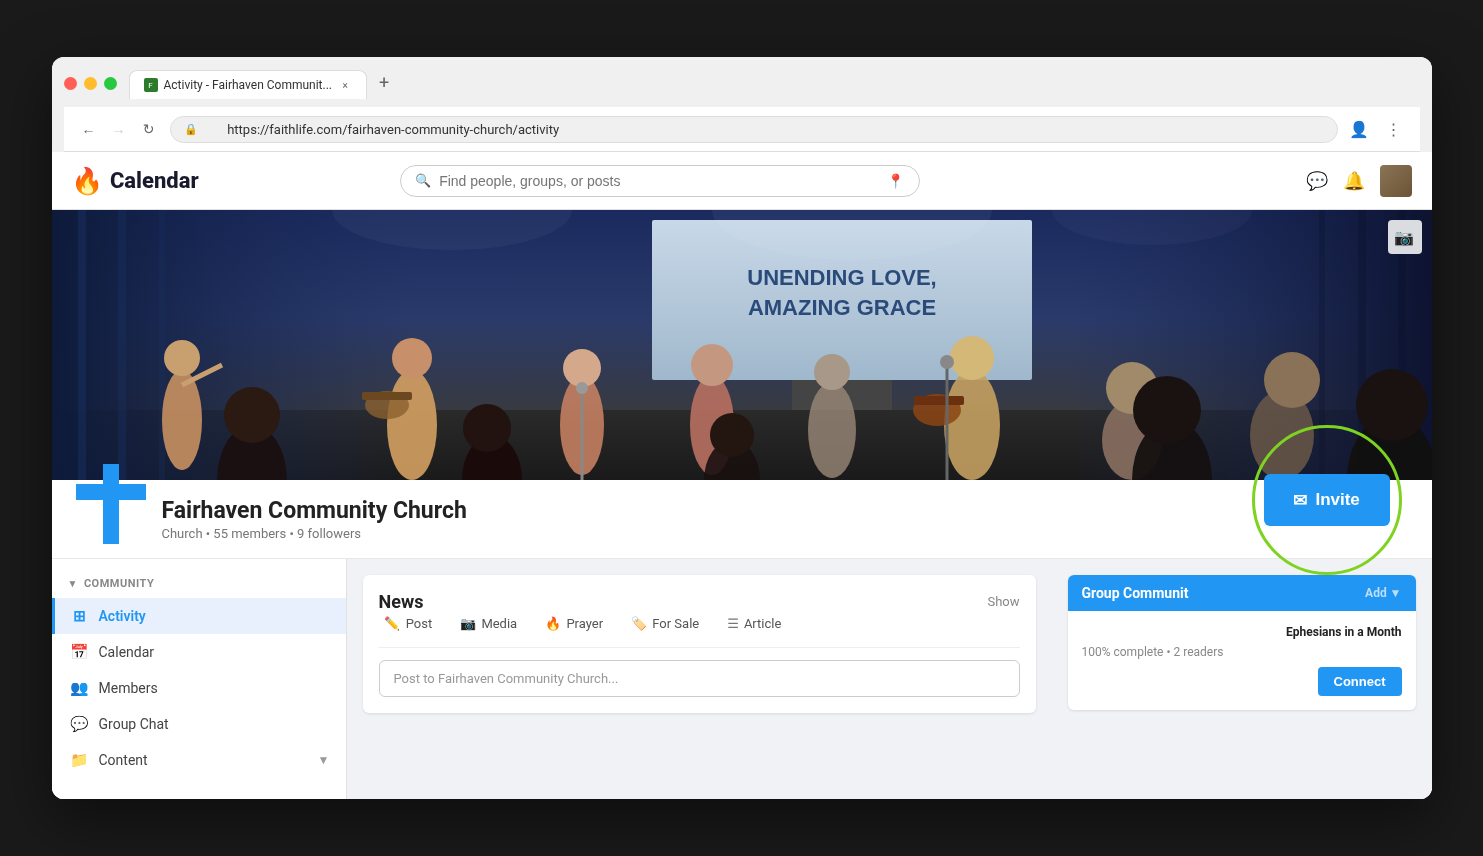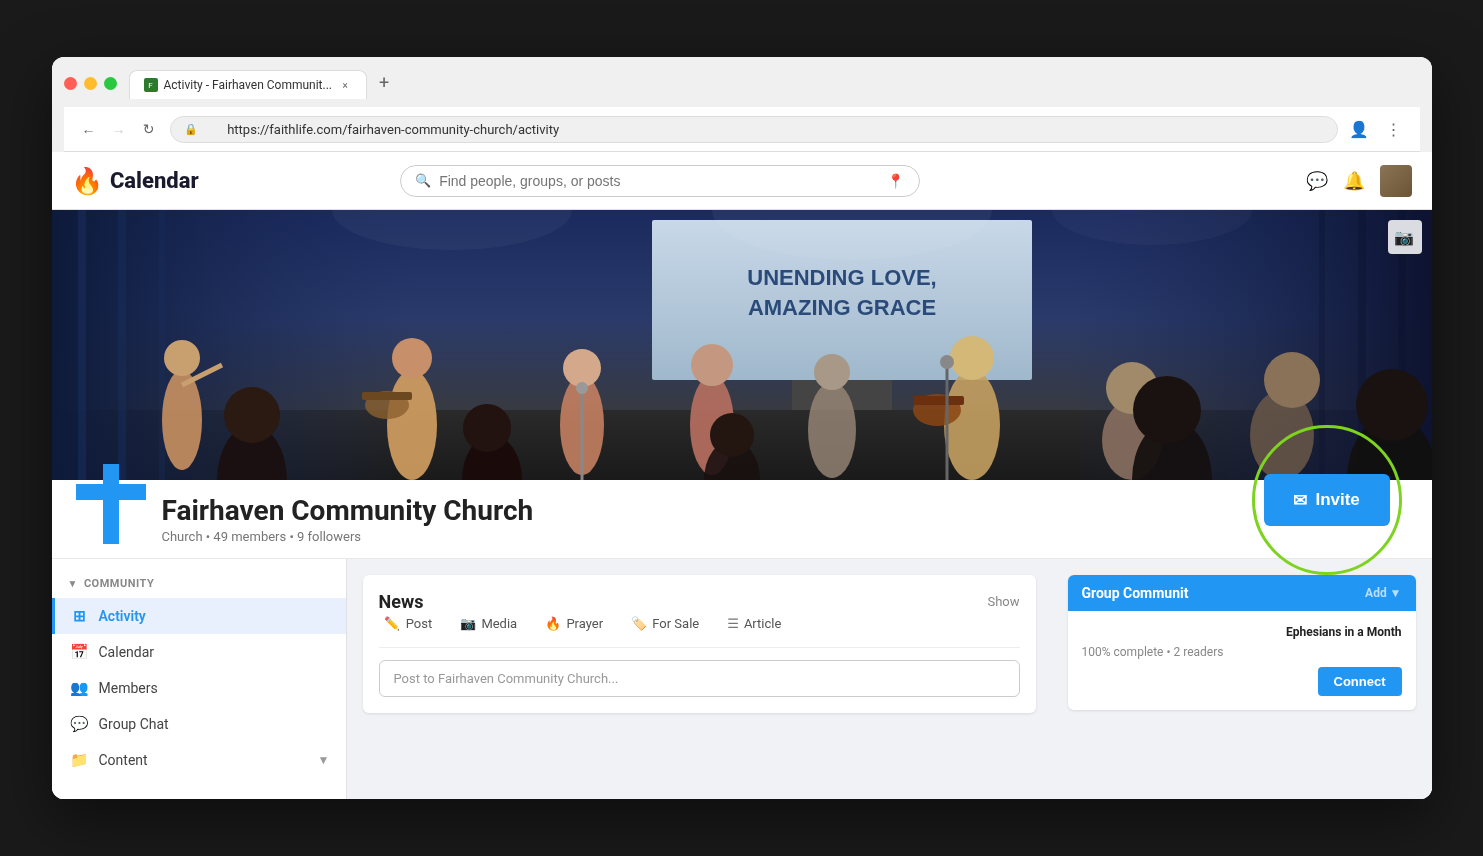--- a/index.html
+++ b/index.html
@@ -268,21 +268,21 @@
       background: #2196f3;
     }
     .cross-horizontal {
       position: absolute;
       top: 20px;
       left: 0;
       width: 70px;
       height: 16px;
       background: #2196f3;
     }
-    .church-name { font-size: 28px; font-weight: 700; color: #222; }
+    .church-name { font-size: 23px; font-weight: 700; color: #222; }
     .church-meta { font-size: 13px; color: #777; margin-top: 2px; }
     .invite-circle {
       position: absolute;
       right: 30px;
       top: -55px;
       width: 150px;
       height: 150px;
       border-radius: 50%;
       border: 3px solid #7ed321;
       display: flex;
@@ -623,21 +623,21 @@
     </div>
 
     <div class="profile-section">
 
       <div class="church-cross">
         <div class="cross-horizontal"></div>
         <div class="cross-vertical"></div>
       </div>
       <div>
         <div class="church-name">Fairhaven Community Church</div>
-        <div class="church-meta">Church • 49 members • 9 followers</div>
+        <div class="church-meta">Church • 55 members • 9 followers</div>
       </div>
 
       <div class="invite-circle">
         <button class="invite-btn">
           <span>✉</span>
           <span>Invite</span>
         </button>
       </div>
     </div>
 

